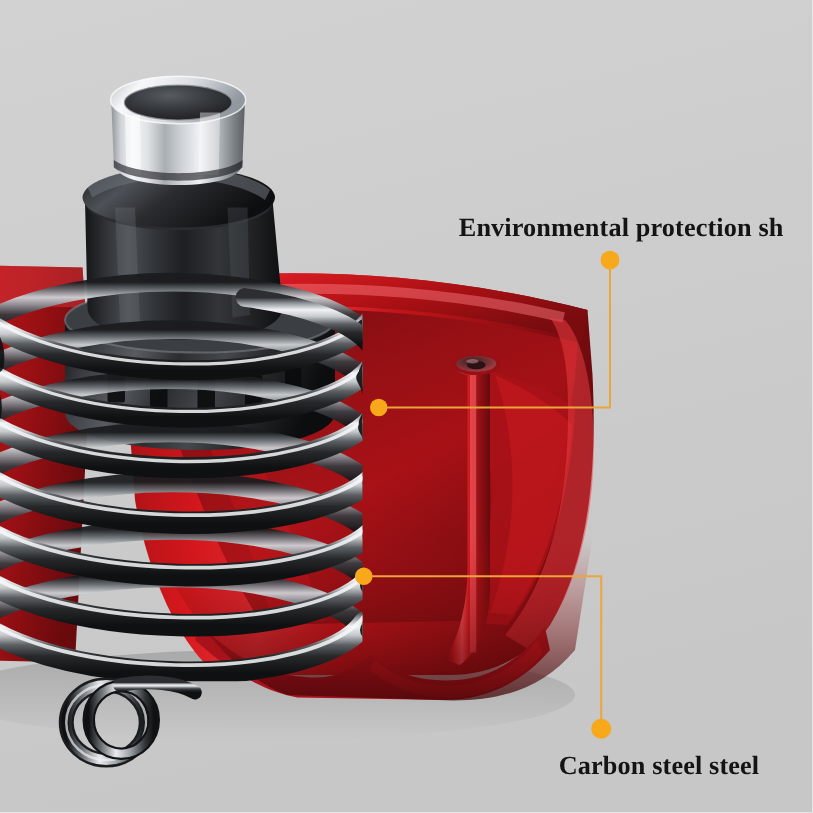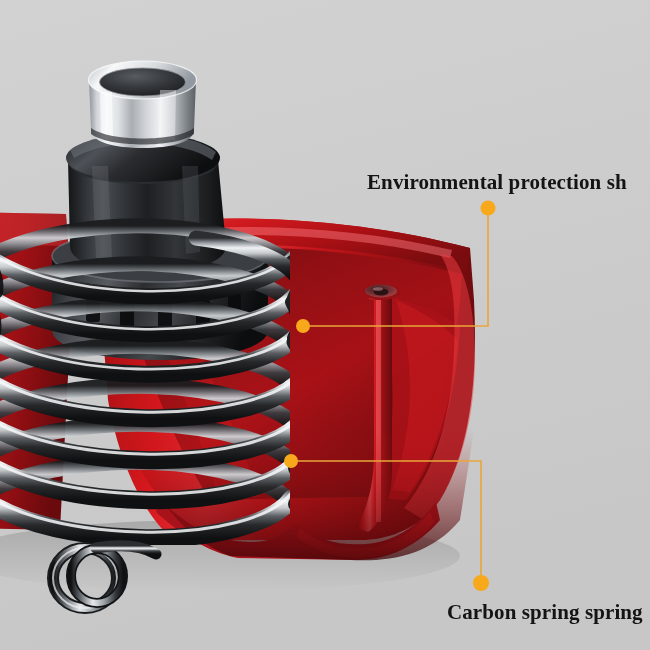--- a/index.html
+++ b/index.html
@@ -376,15 +376,15 @@
         <circle cx="303" cy="326" r="7" fill="#f7a81b"></circle>
         <circle cx="488" cy="208" r="7.5" fill="#f7a81b"></circle>
         <circle cx="291" cy="461" r="7" fill="#f7a81b"></circle>
         <circle cx="481" cy="583" r="8" fill="#f7a81b"></circle>
       </g>
     </g>
   </svg>
 
   <div class="callout-label" id="label-shield">Environmental protection sh</div>
 
-  <div class="callout-label" id="label-spring">Carbon spring spring</div>
+  <div class="callout-label" id="label-spring">Carbon steel steel</div>
 
 </div>
 
 </body></html>

